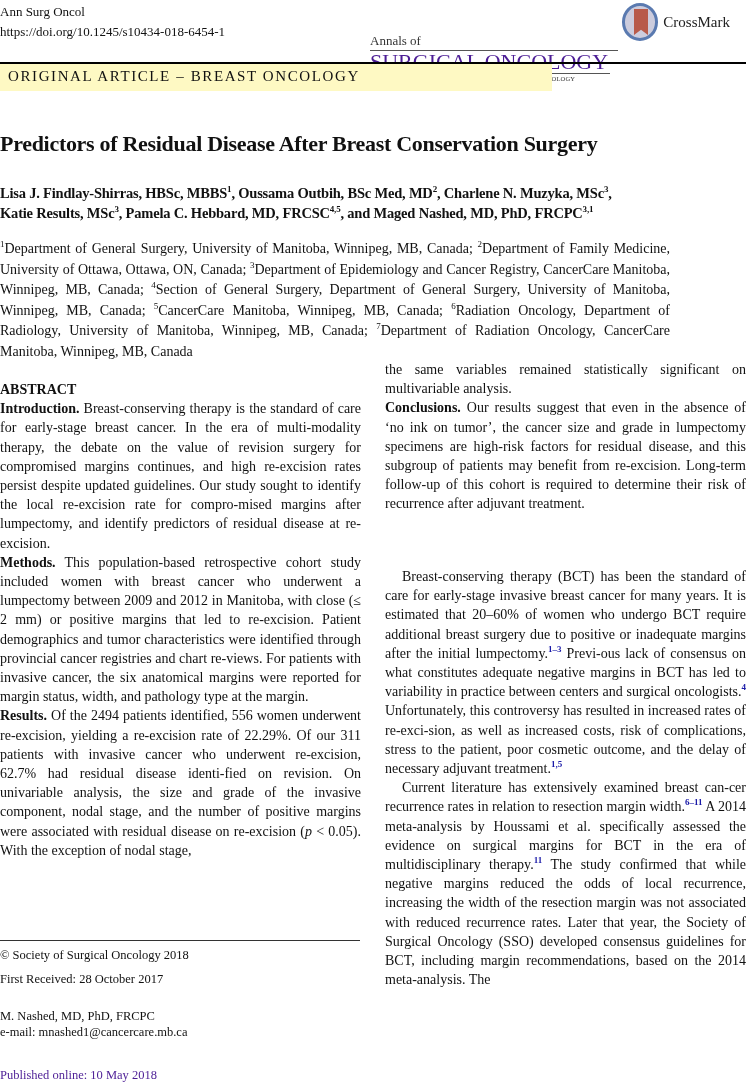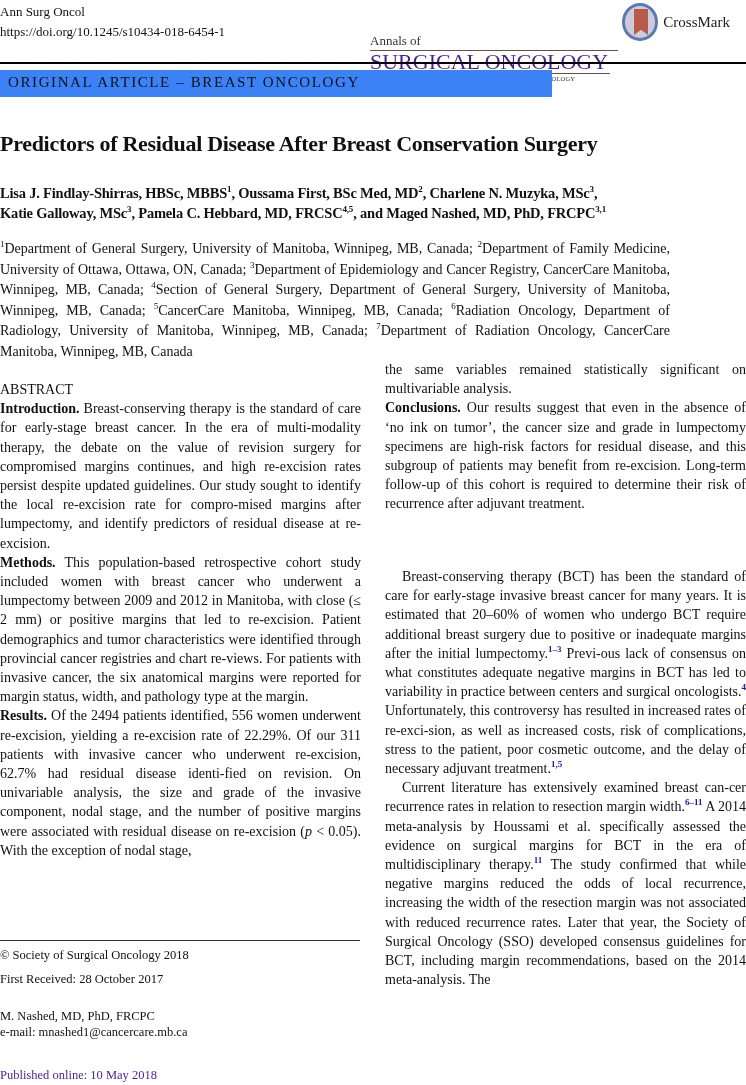--- a/index.html
+++ b/index.html
@@ -10,30 +10,30 @@
   .journal .annals { font-size:13px; color:#333; line-height:14px; }
   .journal .rule { border-top:1px solid #555; margin:2px 0 0 0; width:248px; }
   .journal .name { font-size:22px; letter-spacing:0px; line-height:22px; color:#4c1d95; }
   .journal .rule2 { border-top:1px solid #555; width:240px; }
   .journal .sub { font-size:6.5px; color:#333; letter-spacing:0.2px; line-height:9px; }
   .crossmark { left:622px; top:0px; width:108px; height:44px; display:flex; align-items:center; }
   .cm-logo { width:38px; height:38px; border-radius:50%; background:#ccd; border:3px solid #5a7ab0; box-sizing:border-box; position:relative; overflow:hidden; }
   .cm-logo .bm { position:absolute; left:9px; top:3px; width:14px; height:26px; background:#b85a4a; clip-path:polygon(0 0,100% 0,100% 100%,50% 80%,0 100%); }
   .cm-text { font-size:15px; margin-left:5px; color:#222; }
   .topline { left:0; top:62px; width:746px; border-top:2px solid #000; }
-  .banner { left:0; top:70px; width:552px; height:27px; background:#3b82f6; }
+  .banner { left:0; top:64px; width:552px; height:27px; background:#fef9c3; }
   .banner span { position:absolute; left:8px; top:4px; font-size:15px; letter-spacing:1.6px; color:#111; }
   .title { left:0; top:131px; font-size:22px; font-weight:bold; letter-spacing:-0.3px; }
   .authors { left:0; top:183px; width:746px; font-size:14.5px; font-weight:bold; line-height:20px; letter-spacing:-0.2px; }
   .affil { left:0; top:239px; width:670px; font-size:14px; line-height:20.6px; text-align:justify; }
   sup { font-size:9px; line-height:0; vertical-align:super; }
   .col { font-size:14px; line-height:19.2px; text-align:justify; }
   .left-col { left:0; top:380px; width:361px; }
   .right-col { left:385px; top:360px; width:361px; }
-  .abs-head { font-weight:normal; }
+  .abs-head { font-weight:bold; }
   .bold { font-weight:bold; }
   .para { margin:0; }
   .indent { text-indent:17px; }
   .ref { color:#1a1aa8; font-size:9px; vertical-align:super; line-height:0; font-weight:bold; }
   .footrule { left:0; top:940px; width:360px; border-top:1px solid #333; }
   .foot { left:0; font-size:12.5px; line-height:16px; }
   .published { left:0; top:1068px; font-size:12.5px; color:#4c1d95; }
   .intro-body { position:absolute; left:385px; top:567px; width:361px; }
 </style>
 </head>
@@ -61,23 +61,23 @@
 
 <div class="abs topline"></div>
 <div class="abs banner">
   <span>ORIGINAL ARTICLE – BREAST ONCOLOGY</span>
 </div>
 
 <div class="abs title">Predictors of Residual Disease After Breast Conservation Surgery</div>
 
 <div class="abs authors">
   <span><span>Lisa J. Findlay-Shirras, HBSc, MBBS</span><sup>1</sup><span>, </span></span>
-  <span><span>Oussama First, BSc Med, MD</span><sup>2</sup><span>, </span></span>
+  <span><span>Oussama Outbih, BSc Med, MD</span><sup>2</sup><span>, </span></span>
   <span><span>Charlene N. Muzyka, MSc</span><sup>3</sup><span>,</span></span><br>
-  <span><span>Katie Galloway, MSc</span><sup>3</sup><span>, </span></span>
+  <span><span>Katie Results, MSc</span><sup>3</sup><span>, </span></span>
   <span><span>Pamela C. Hebbard, MD, FRCSC</span><sup>4,5</sup><span>, and </span></span>
   <span><span>Maged Nashed, MD, PhD, FRCPC</span><sup>3,1</sup></span>
 </div>
 
 <div class="abs affil">
   <sup>1</sup><span>Department of General Surgery, University of Manitoba, Winnipeg, MB, Canada; </span><sup>2</sup><span>Department of Family Medicine, University of Ottawa, Ottawa, ON, Canada; </span><sup>3</sup><span>Department of Epidemiology and Cancer Registry, CancerCare Manitoba, Winnipeg, MB, Canada; </span><sup>4</sup><span>Section of General Surgery, Department of General Surgery, University of Manitoba, Winnipeg, MB, Canada; </span><sup>5</sup><span>CancerCare Manitoba, Winnipeg, MB, Canada; </span><sup>6</sup><span>Radiation Oncology, Department of Radiology, University of Manitoba, Winnipeg, MB, Canada; </span><sup>7</sup><span>Department of Radiation Oncology, CancerCare Manitoba, Winnipeg, MB, Canada</span>
 </div>
 
 <div class="abs col left-col">
   <div class="abs-head">ABSTRACT</div>

